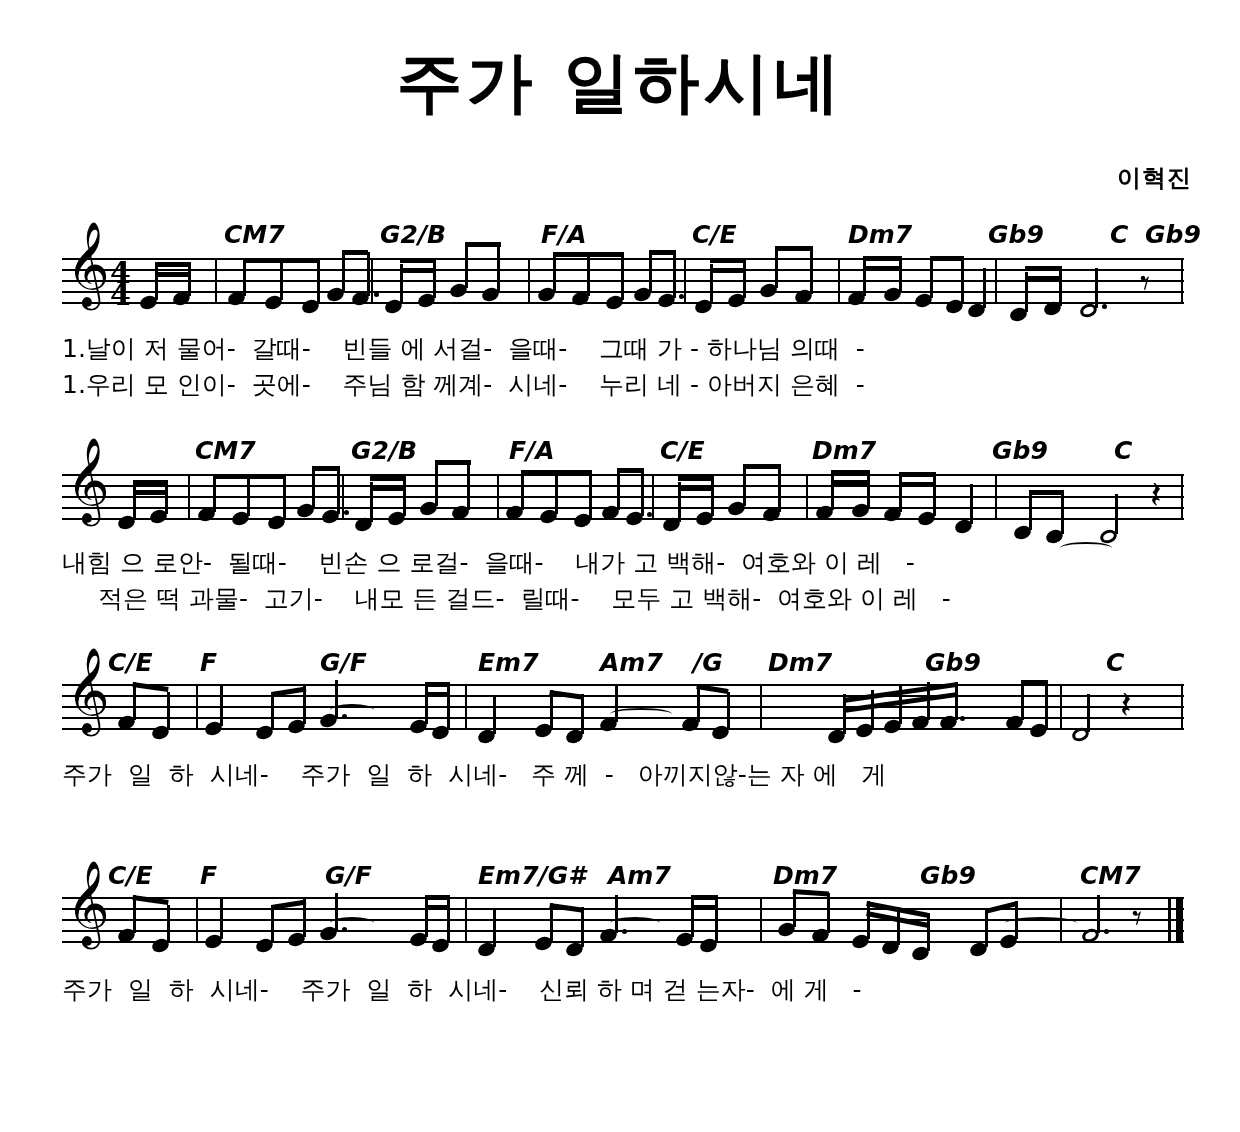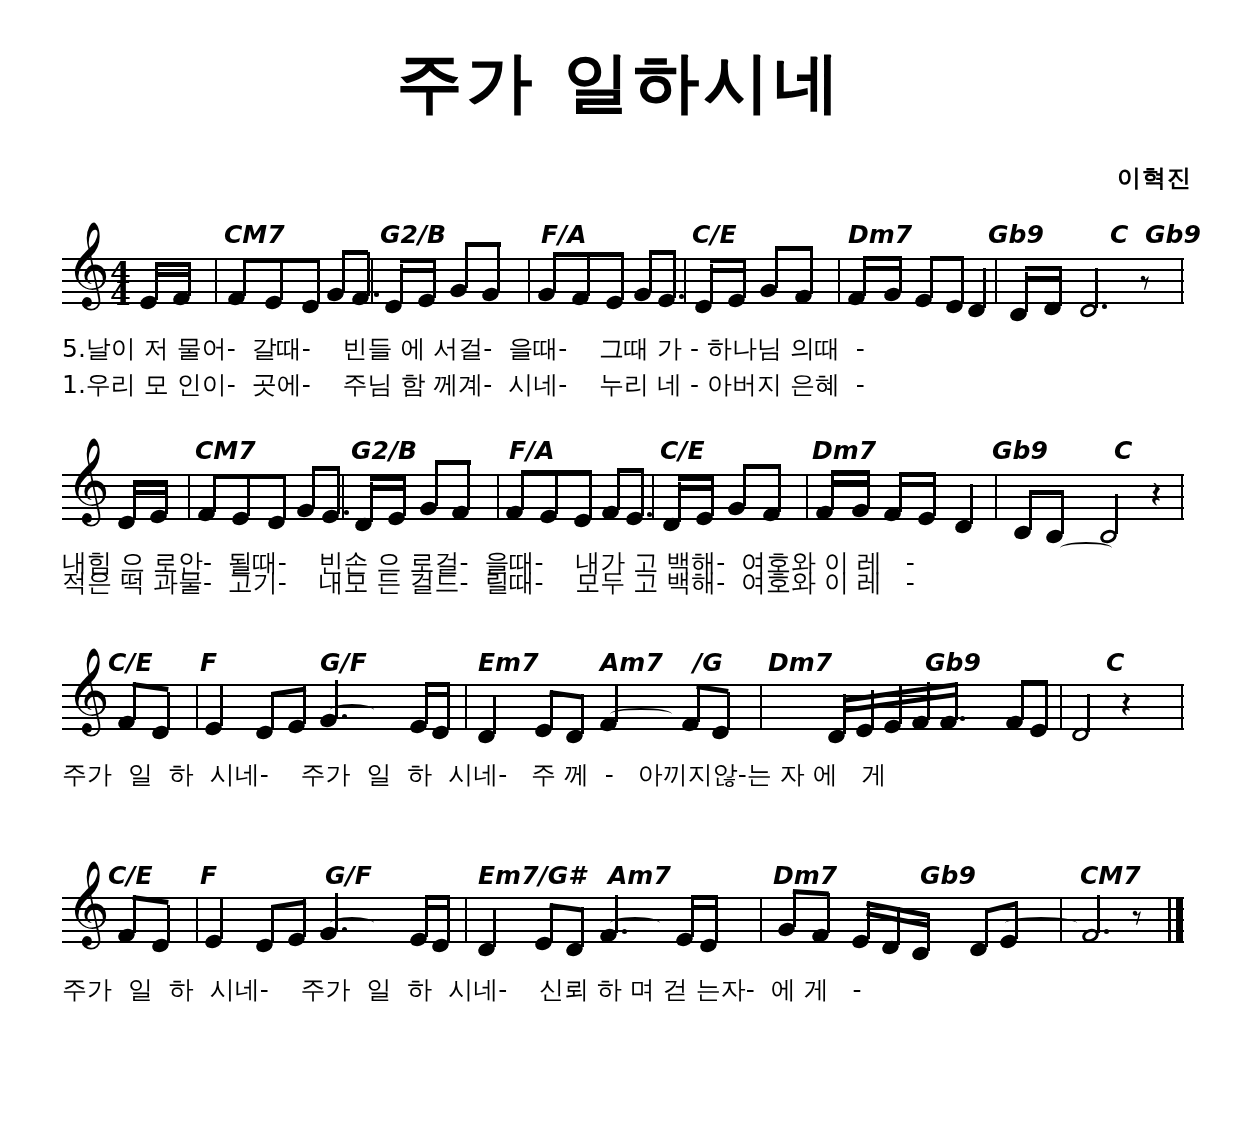--- a/index.html
+++ b/index.html
@@ -275,21 +275,21 @@
   <div class="note" style="left:1044px; top:70px;"></div>
   <div class="stem" style="left:1059px; top:34px; height:40px;"></div>
   <div class="beam" style="left:1025px; top:34px; width:37px;"></div>
   <div class="beam" style="left:1025px; top:44px; width:37px;"></div>
   <div class="note hollow" style="left:1080px; top:72px;"></div>
   <div class="stem" style="left:1095px; top:36px; height:40px;"></div>
   <div class="dot" style="left:1102px; top:72px;"></div>
   <div class="rest" style="left:1140px; top:32px;">𝄾</div>
 </div>
 
-<div class="lyricline" style="top:332px;">5.날이 저 물어-  갈때-    빈들 에 서걸-  을때-    그때 가 - 하나님 의때  -</div>
+<div class="lyricline" style="top:332px;">1.날이 저 물어-  갈때-    빈들 에 서걸-  을때-    그때 가 - 하나님 의때  -</div>
 <div class="lyricline" style="top:368px;">1.우리 모 인이-  곳에-    주님 함 께계-  시네-    누리 네 - 아버지 은혜  -</div>
 
 <div class="system" id="sys2" style="top:450px;">
 
   <div class="chord" style="left:195px; top:-14px;">CM7</div>
   <div class="chord" style="left:351px; top:-14px;">G2/B</div>
   <div class="chord" style="left:509px; top:-14px;">F/A</div>
   <div class="chord" style="left:660px; top:-14px;">C/E</div>
   <div class="chord" style="left:812px; top:-14px;">Dm7</div>
   <div class="chord" style="left:992px; top:-14px;">Gb9</div>
@@ -391,21 +391,21 @@
   <div class="note" style="left:1046px; top:80px;"></div>
   <div class="stem" style="left:1061px; top:42px; height:42px;"></div>
   <div class="beam" style="left:1029px; top:40px; width:35px;"></div>
   <div class="tie" style="left:1060px; top:92px; width:52px;"></div>
   <div class="note hollow" style="left:1100px; top:80px;"></div>
   <div class="stem" style="left:1115px; top:44px; height:40px;"></div>
   <div class="rest" style="left:1150px; top:26px;">𝄽</div>
 </div>
 
 <div class="lyricline" style="top:546px;">내힘 으 로안-  될때-    빈손 으 로걸-  을때-    내가 고 백해-  여호와 이 레   -</div>
-<div class="lyricline" style="top:566px;">적은 떡 과물-  고기-    내모 든 걸드-  릴때-    모두 고 백해-  여호와 이 레   -</div>
+<div class="lyricline" style="top:582px;margin-left:36px;">적은 떡 과물-  고기-    내모 든 걸드-  릴때-    모두 고 백해-  여호와 이 레   -</div>
 
 <div class="system" id="sys3" style="top:660px;">
 
   <div class="chord" style="left:108px; top:-12px;">C/E</div>
   <div class="chord" style="left:200px; top:-12px;">F</div>
   <div class="chord" style="left:320px; top:-12px;">G/F</div>
   <div class="chord" style="left:478px; top:-12px;">Em7</div>
   <div class="chord" style="left:600px; top:-12px;">Am7</div>
   <div class="chord" style="left:693px; top:-12px;">/G</div>
   <div class="chord" style="left:768px; top:-12px;">Dm7</div>

